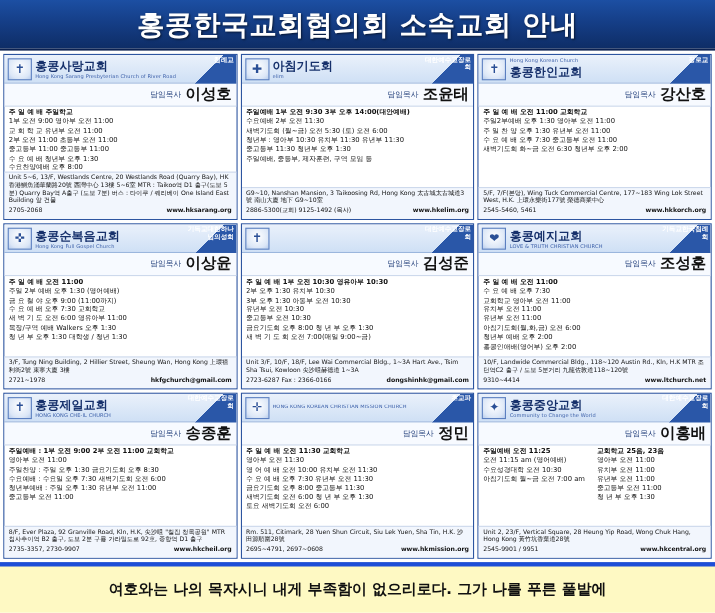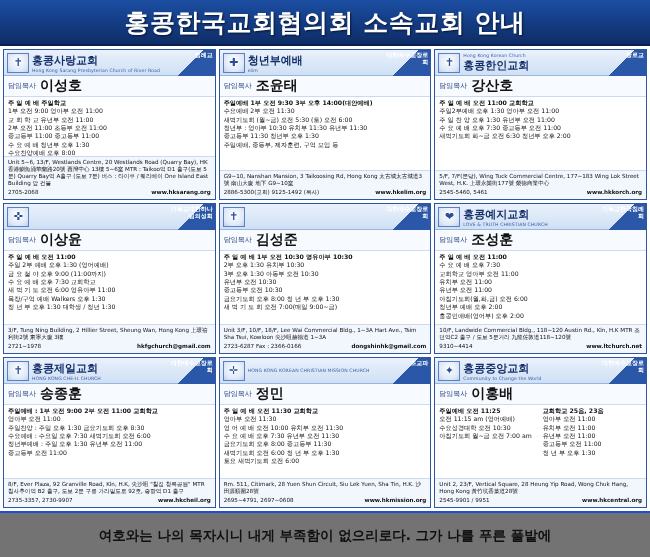--- a/index.html
+++ b/index.html
@@ -70,21 +70,21 @@
     background: linear-gradient(135deg, rgba(255,255,255,0) 48%, #2a57a8 48%);
     color:#fff; font-size:6px; font-weight:bold;
     display:flex; align-items:flex-start; justify-content:flex-end;
     padding: 2px 2px 0 0;
     line-height: 1.1;
     text-align:right;
   }
   .corner-tag span { transform: rotate(0deg); }
 
   .pastor-row {
-    display:flex; align-items:center;
+    display:flex; justify-content:flex-end; align-items:center;
     border-bottom:1px solid #cdd9ec;
     padding: 1px 4px;
     background:#f7faff;
   }
   .pastor-label { font-size:7px; color:#24407c; margin-right:4px; }
   .pastor-name { font-size:14px; font-weight:bold; color:#111; }
 
   .card-body {
     flex:1;
     padding: 2px 4px;
@@ -107,22 +107,22 @@
   }
   .foot-addr { white-space: normal; }
   .foot-contact { display:flex; justify-content:space-between; gap:4px; margin-top:1px; }
   .foot-contact .tel { white-space:nowrap; }
   .foot-contact .web { white-space:nowrap; font-weight:bold; }
 
   
   .verse {
     height: 46px;
     display:flex; flex-direction:column; align-items:center; justify-content:center;
-    background:#737373;
-    border-top: 2px solid #1d4ed8;
+    background:#fef9c3;
+    border-top: 4px solid #1d4ed8;
     padding: 2px 8px;
   }
   .verse-line {
     font-size: 13.5px; font-weight: bold; color:#101010;
     white-space: nowrap; line-height: 1.5;
   }
   .verse-ref { color:#101010; }
 </style>
 </head>
 <body>
@@ -170,21 +170,21 @@
           <span class="tel">2705-2068</span>
           <span class="web">www.hksarang.org</span>
         </div>
       </div>
     </div>
 
     <div class="card">
       <div class="card-head">
         <div class="logo">✚</div>
         <div class="headtext">
-          <div class="ch-name">청년부예배</div>
+          <div class="ch-name">아침기도회</div>
           <div class="ch-name-en">elim</div>
         </div>
         <div class="corner-tag">
             <span>대한예수교장로회</span>
           </div>
       </div>
       <div class="pastor-row">
         <span class="pastor-label">담임목사</span>
         <span class="pastor-name">조윤태</span>
       </div>
@@ -235,20 +235,24 @@
         <div class="foot-contact">
           <span class="tel">2545-5460, 5461</span>
           <span class="web">www.hkkorch.org</span>
         </div>
       </div>
     </div>
 
     <div class="card">
       <div class="card-head">
         <div class="logo">✜</div>
+        <div class="headtext">
+          <div class="ch-name">홍콩순복음교회</div>
+          <div class="ch-name-en">Hong Kong Full Gospel Church</div>
+        </div>
         <div class="corner-tag">
             <span>기독교대한하나님의성회</span>
           </div>
       </div>
       <div class="pastor-row">
         <span class="pastor-label">담임목사</span>
         <span class="pastor-name">이상윤</span>
       </div>
       <div class="card-body">
         <div class="svc-line b">주 일 예 배 오전 11:00</div>

